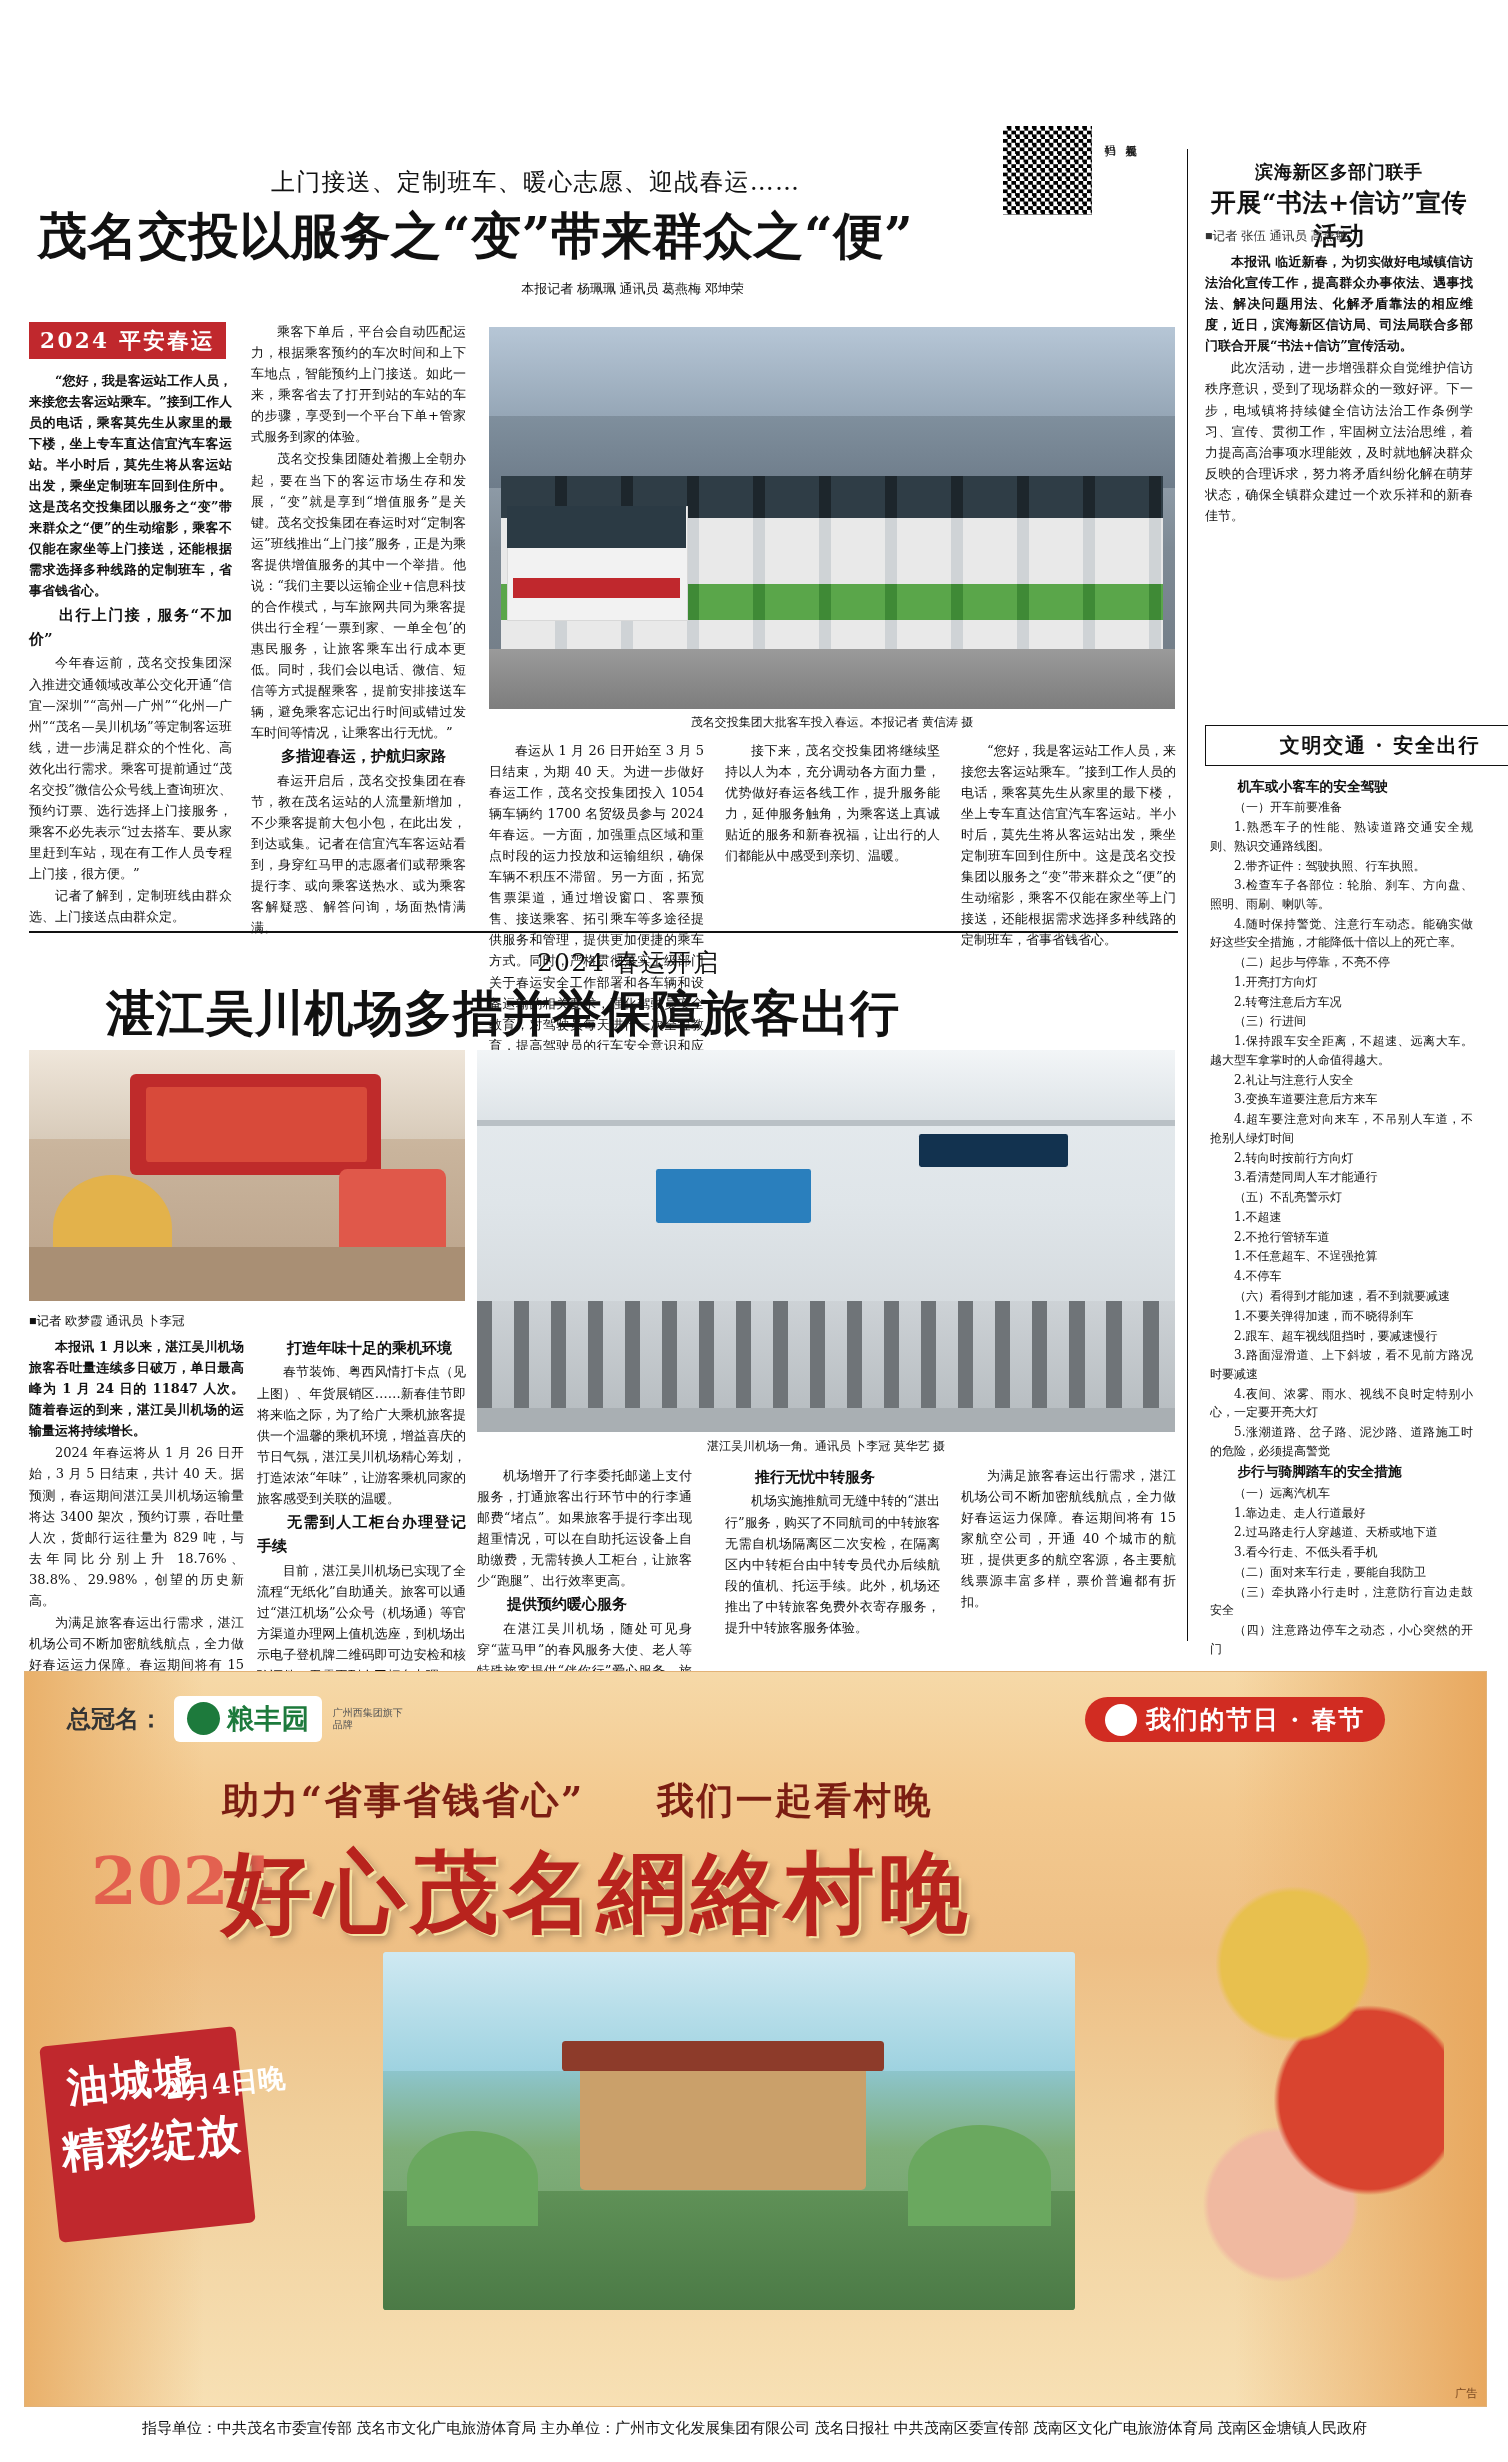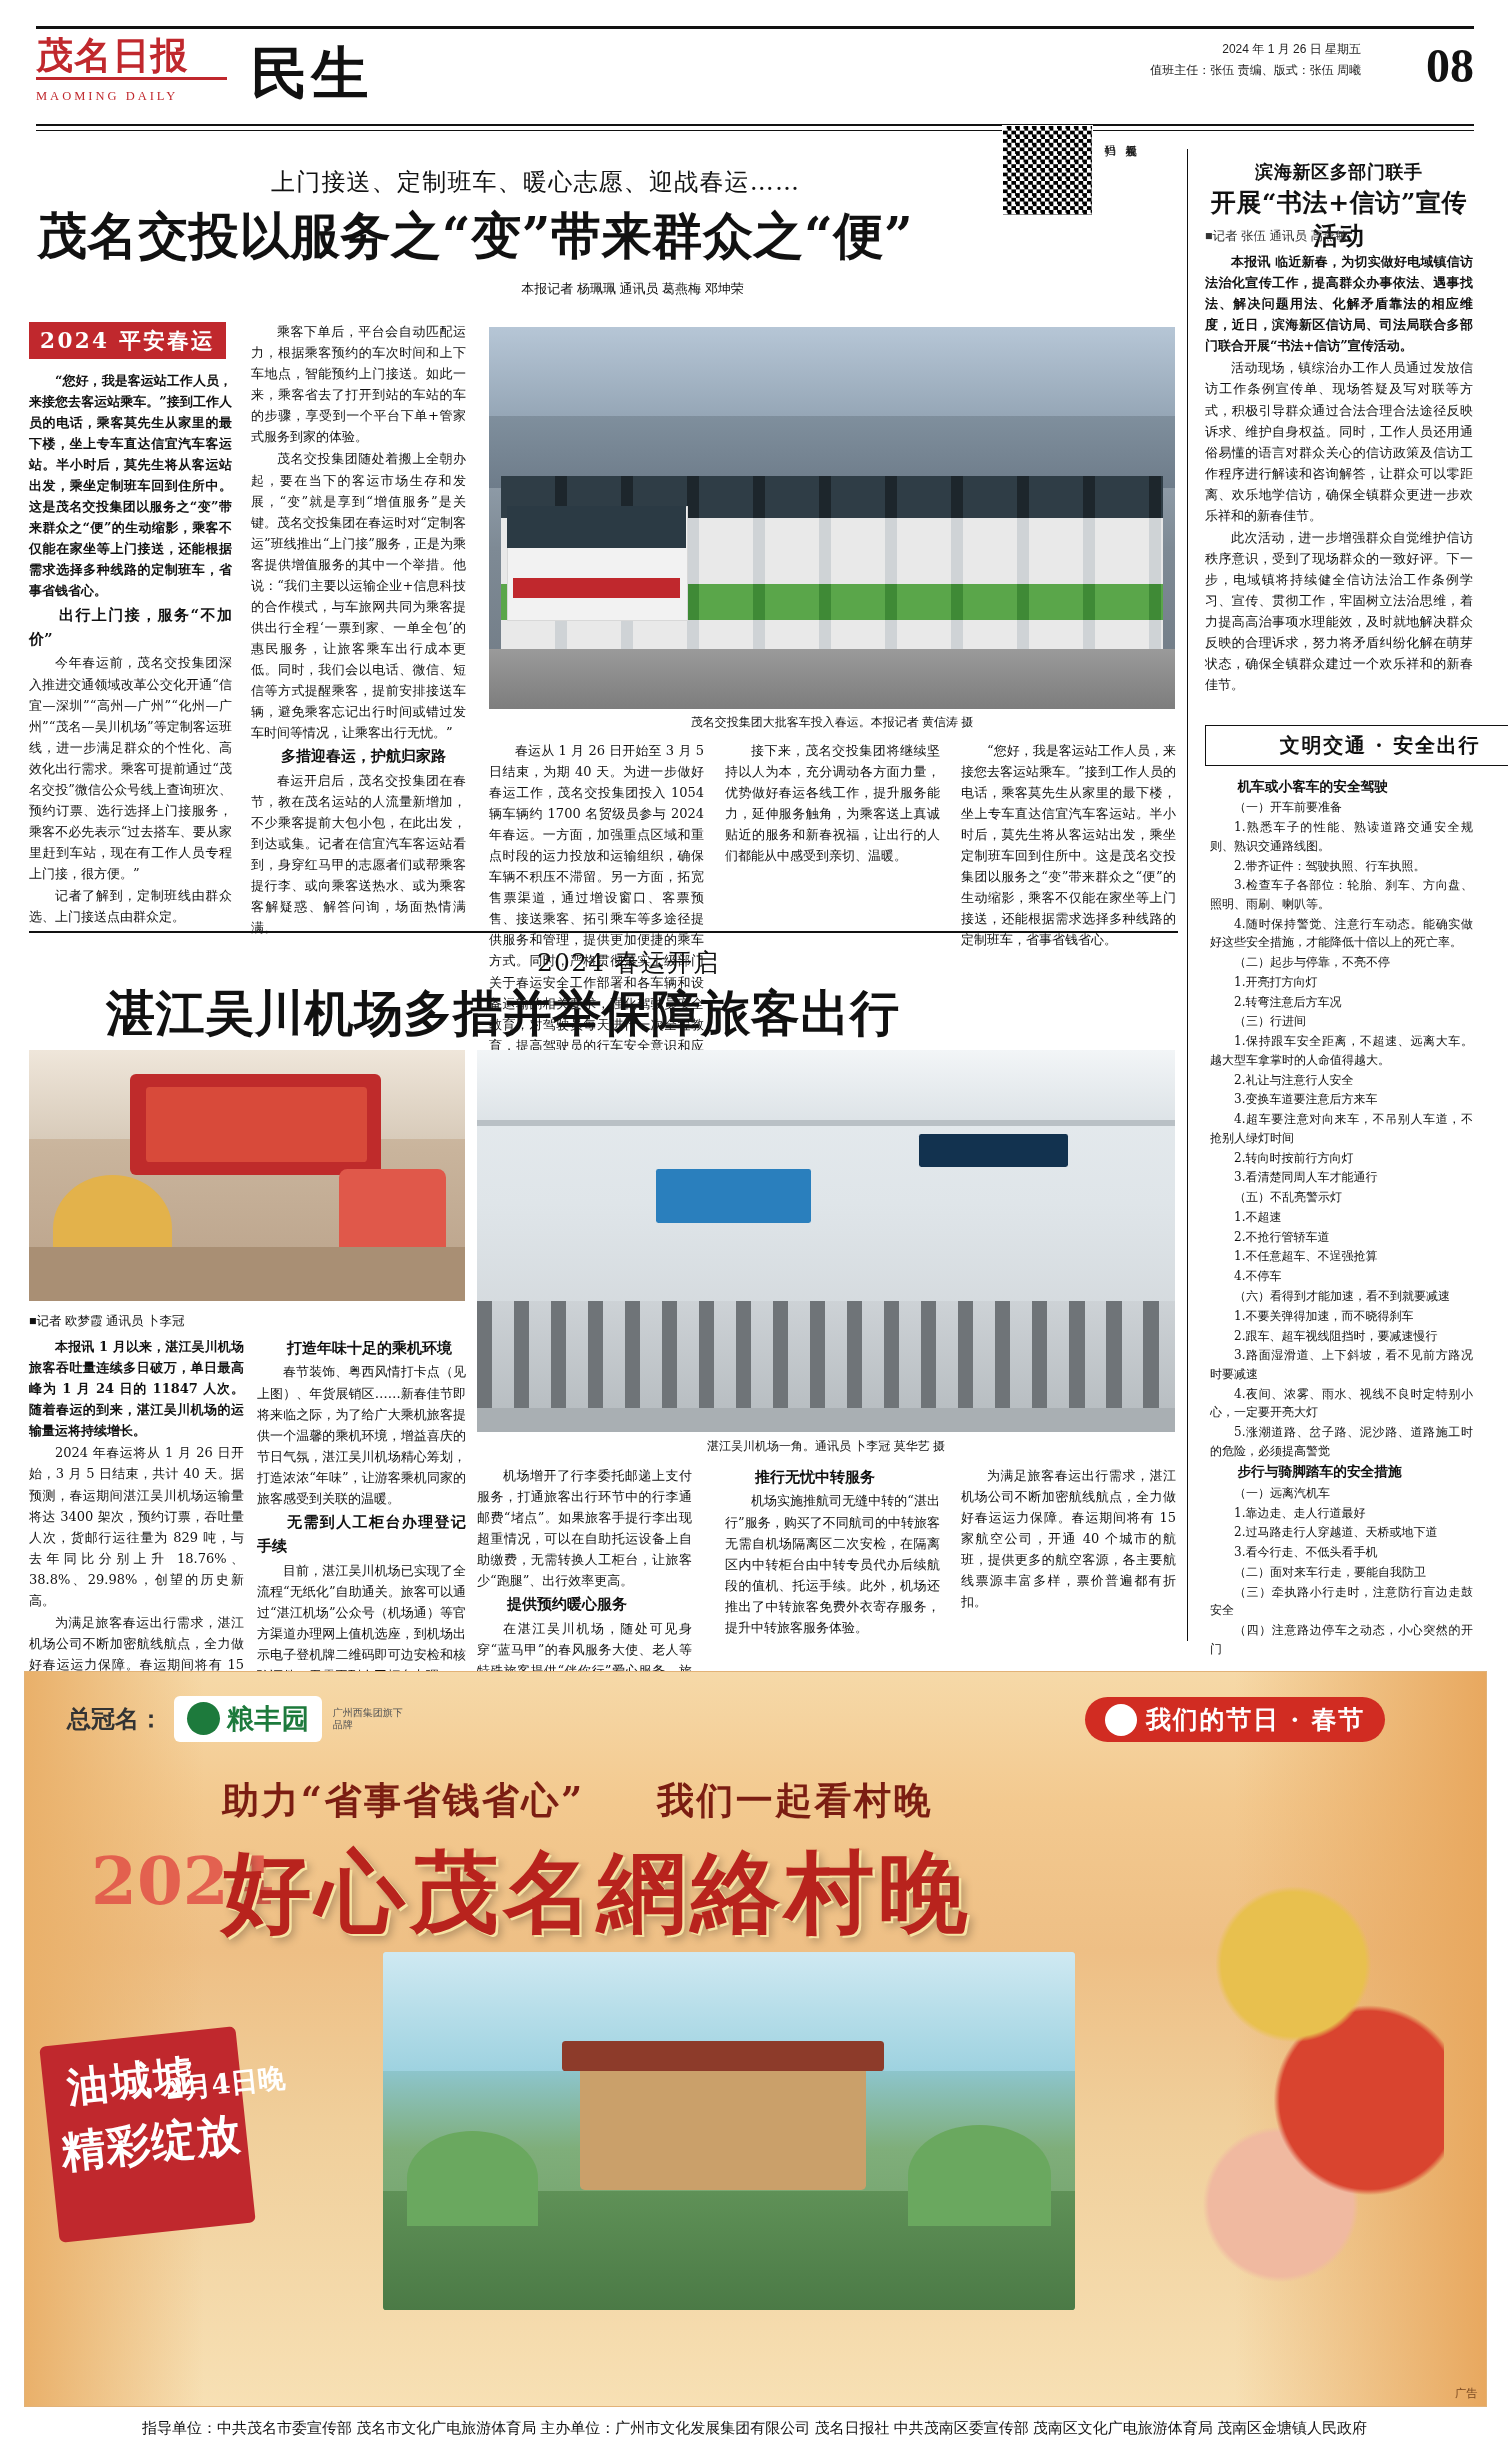--- a/index.html
+++ b/index.html
@@ -65,36 +65,20 @@
   .ad-left-red{position:absolute;font-family:"DejaVu Serif","Liberation Serif",serif;font-weight:bold;color:#fff;}
   .footer{position:absolute;left:24px;top:2419px;width:1461px;text-align:center;font-size:15px;color:#111;}
   .mini{position:absolute;font-size:10.7px;color:#333;}
   .sep{position:absolute;background:#111;}
 </style>
 </head>
 <body>
 
 <div class="page">
 
-  <div class="masthead">
-    <div class="mh-rule-top"></div>
-    <div class="logo-box">
-      <div class="logo-cn">茂名日报</div>
-      <div class="logo-underline"></div>
-      <div class="logo-en">MAOMING DAILY</div>
-    </div>
-    <div class="section-name">民生</div>
-    <div class="mh-meta">
-      <div>2024 年 1 月 26 日  星期五</div>
-      <div>值班主任：张伍  责编、版式：张伍 周曦</div>
-    </div>
-    <div class="mh-pageno">08</div>
-    <div class="mh-rule-bot"></div>
-    <div class="mh-rule-bot2"></div>
-  </div>
 
   <div class="sep col-rule" style="left:1187px;top:149px;width:1.2px;height:1492px;"></div>
 
   <div class="kicker" style="left:271px;top:166px;">上门接送、定制班车、暖心志愿、迎战春运……</div>
   <div class="headline" style="left:37px;top:203px;">茂名交投以服务之“变”带来群众之“便”</div>
   <div class="byline" style="left:334px;top:280px;width:597px;">本报记者 杨珮珮 通讯员 葛燕梅 邓坤荣</div>
 
   <div class="qr" style="left:1002px;top:125px;"></div>
   <div class="qr-lbl" style="left:1103px;top:136px;">扫码</div>
   <div class="qr-lbl" style="left:1124px;top:136px;">看视频</div>
@@ -140,21 +124,20 @@
   </div>
   <div class="bodytext" style="left:961px;top:740px;width:215px;">
     <p>“您好，我是客运站工作人员，来接您去客运站乘车。”接到工作人员的电话，乘客莫先生从家里的最下楼，坐上专车直达信宜汽车客运站。半小时后，莫先生将从客运站出发，乘坐定制班车回到住所中。这是茂名交投集团以服务之“变”带来群众之“便”的生动缩影，乘客不仅能在家坐等上门接送，还能根据需求选择多种线路的定制班车，省事省钱省心。</p>
   </div>
 
   <div class="rail-head" style="left:1205px;top:160px;width:268px;font-size:18px;letter-spacing:0.6px;">滨海新区多部门联手</div>
   <div class="rail-head" style="left:1205px;top:186px;width:268px;font-size:25px;letter-spacing:0.6px;">开展“书法+信访”宣传活动</div>
   <div class="mini" style="left:1205px;top:228px;font-size:12.5px;">■记者 张伍 通讯员 高燕敏</div>
   <div class="bodytext" style="left:1205px;top:251px;width:268px;">
     <p class="lead">本报讯  临近新春，为切实做好电域镇信访法治化宣传工作，提高群众办事依法、遇事找法、解决问题用法、化解矛盾靠法的相应维度，近日，滨海新区信访局、司法局联合多部门联合开展“书法+信访”宣传活动。</p>
-    <p>活动现场，镇综治办工作人员通过发放信访工作条例宣传单、现场答疑及写对联等方式，积极引导群众通过合法合理合法途径反映诉求、维护自身权益。同时，工作人员还用通俗易懂的语言对群众关心的信访政策及信访工作程序进行解读和咨询解答，让群众可以零距离、欢乐地学信访，确保全镇群众更进一步欢乐祥和的新春佳节。</p>
     <p>此次活动，进一步增强群众自觉维护信访秩序意识，受到了现场群众的一致好评。下一步，电域镇将持续健全信访法治工作条例学习、宣传、贯彻工作，牢固树立法治思维，着力提高高治事项水理能效，及时就地解决群众反映的合理诉求，努力将矛盾纠纷化解在萌芽状态，确保全镇群众建过一个欢乐祥和的新春佳节。</p>
   </div>
 
   <div class="boxtitle" style="left:1205px;top:725px;width:270px;height:39px;">文明交通 · 安全出行</div>
   <div class="bodytext" style="left:1210px;top:776px;width:263px;font-size:12px;line-height:1.55;">
     <p class="subhead" style="font-size:13.7px;">机车或小客车的安全驾驶</p>
     <p>（一）开车前要准备</p>
     <p>1.熟悉车子的性能、熟读道路交通安全规则、熟识交通路线图。</p>
     <p>2.带齐证件：驾驶执照、行车执照。</p>
     <p>3.检查车子各部位：轮胎、刹车、方向盘、照明、雨刷、喇叭等。</p>

